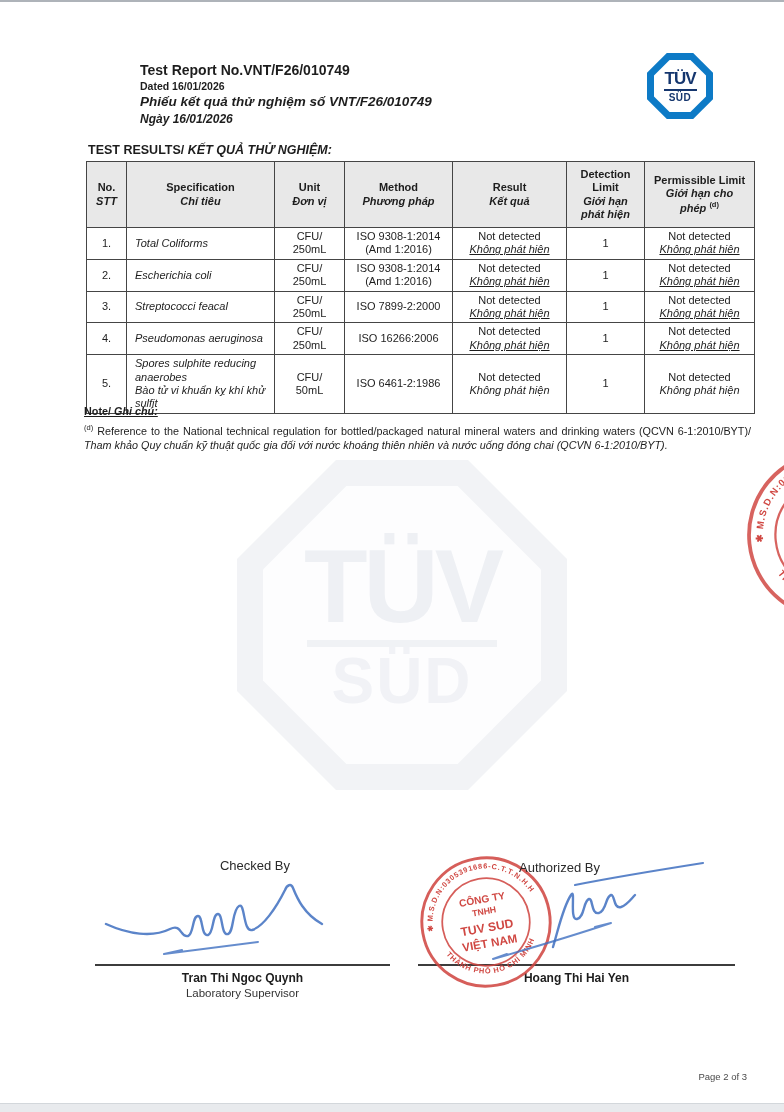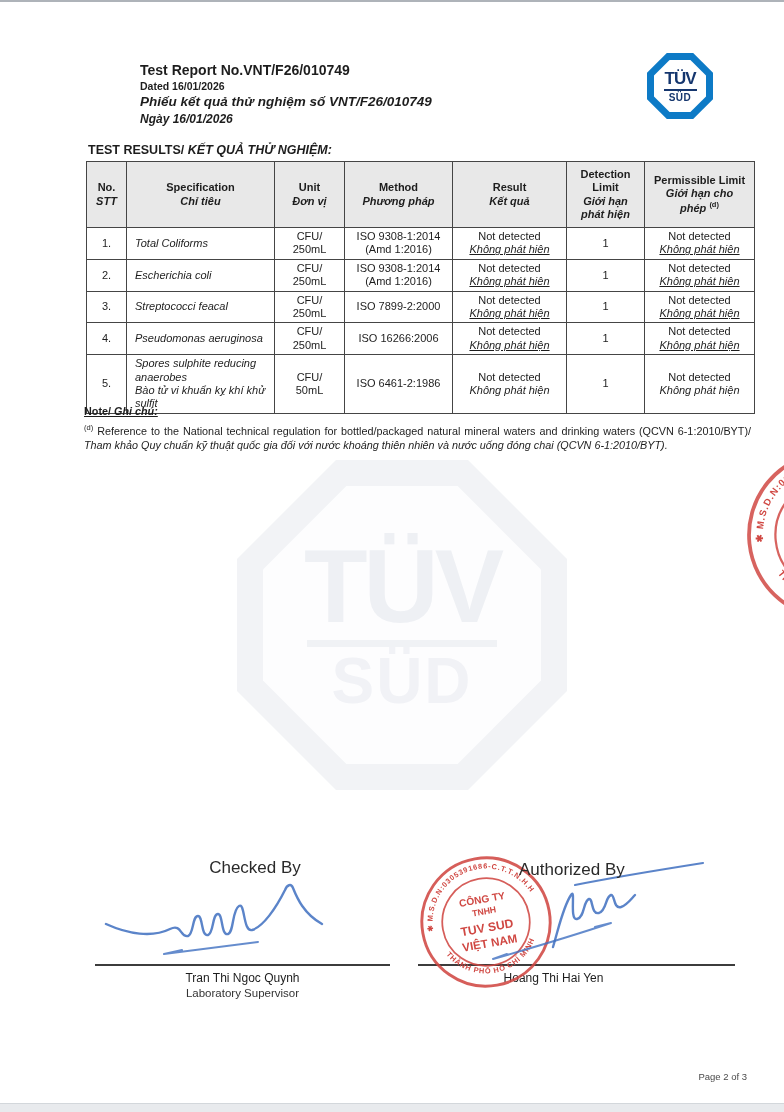--- a/index.html
+++ b/index.html
@@ -56,31 +56,31 @@
 
   
   .wm{left:237px;top:460px;width:330px;height:330px;background:#f2f3f6;}
   .wm .inner{position:absolute;left:26px;top:26px;width:278px;height:278px;background:#fdfdfe;
              display:flex;flex-direction:column;align-items:center;justify-content:center;}
   .wm .tuv{font-size:104px;font-weight:900;color:#eef0f4;letter-spacing:-4px;line-height:.9;}
   .wm .bar{width:190px;height:7px;background:#f0f2f5;margin:6px 0;}
   .wm .sud{font-size:64px;font-weight:900;color:#f1f2f6;letter-spacing:2px;line-height:.9;}
 
   
-  .siglabel{font-size:17px;color:#2a2a2a;}
+  .siglabel{font-size:13px;color:#2a2a2a;}
   .checked-label{left:170px;top:858px;width:170px;text-align:center;}
   .auth-label{left:519px;top:860px;z-index:6;}
   .sigline{height:2px;background:#3c3c3c;}
   .line-l{left:95px;top:964px;width:295px;}
   .line-r{left:418px;top:964px;width:317px;}
   .nameblk{text-align:center;line-height:1.35;}
-  .name{font-size:12px;font-weight:normal;}
+  .name{font-size:12px;font-weight:bold;}
   .role{font-size:11.5px;color:#333;}
   .nb-l{left:95px;top:970px;width:295px;}
-  .nb-r{left:395px;top:970px;width:317px;}
+  .nb-r{left:418px;top:970px;width:317px;}
   .sigsvg{overflow:visible;}
   .stamp-main{left:418px;top:854px;transform:rotate(-10deg);z-index:4;}
   .sig-r{left:455px;top:855px;z-index:5;}
   .sig-l{left:100px;top:874px;}
   .stamp-edge{left:744px;top:447px;transform:rotate(-6deg);}
 
   .pagenum{right:37px;top:1071px;font-size:9.5px;color:#4a4a4a;}
 </style>
 </head>
 <body>

